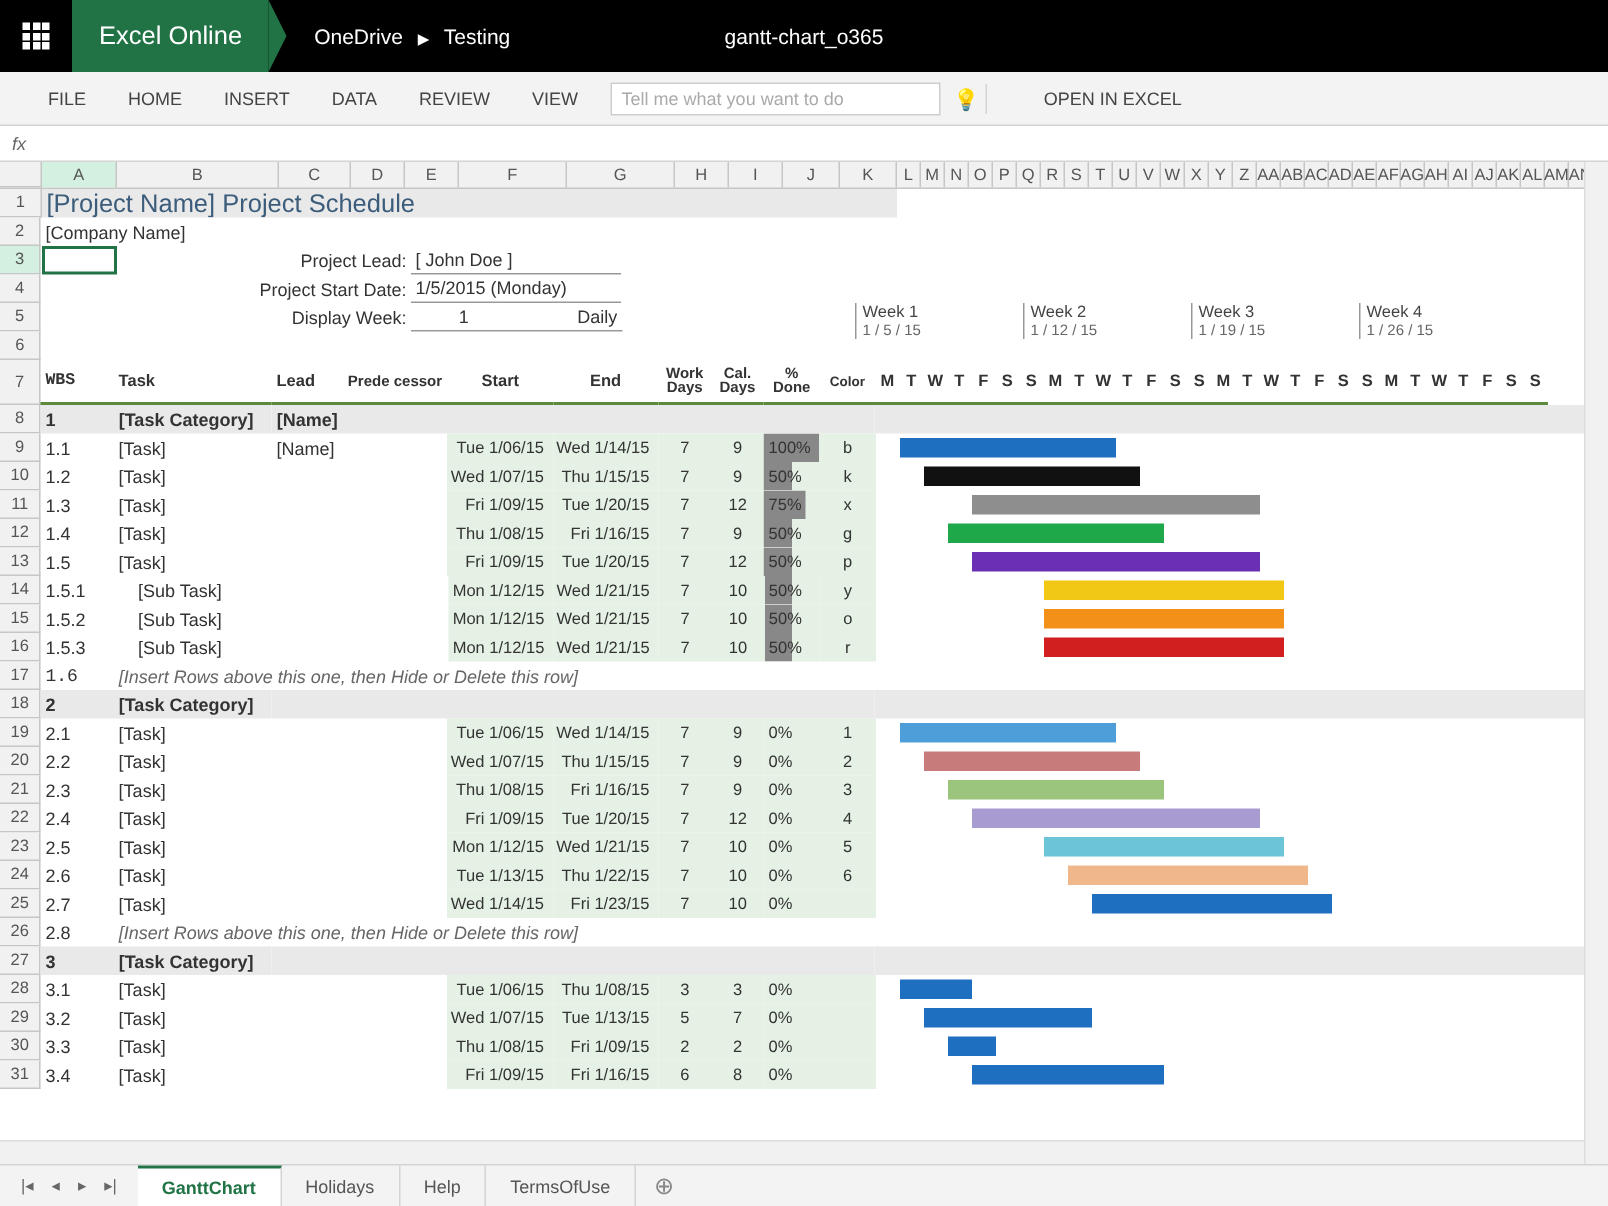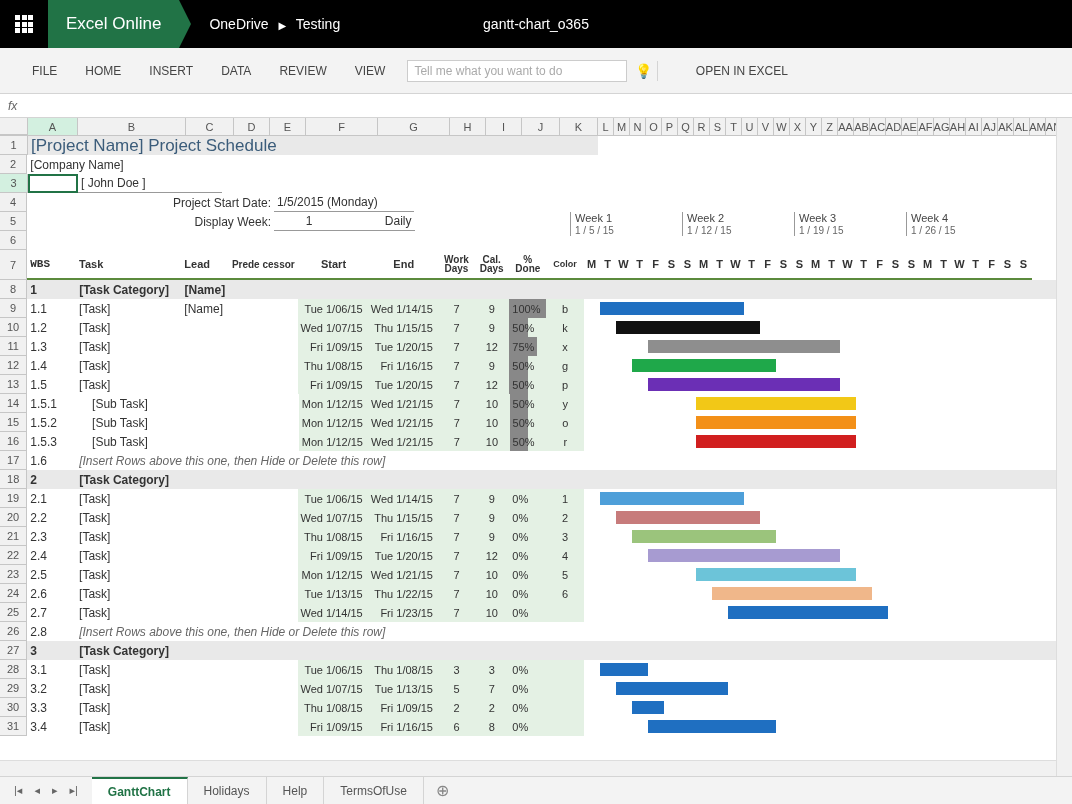--- a/index.html
+++ b/index.html
@@ -8,21 +8,21 @@
 .titlebar{height:48px;background:#000;display:flex;align-items:center;color:#fff}
 .waffle{width:48px;height:48px;display:flex;align-items:center;justify-content:center}
 .waffle-grid{width:18px;height:18px;display:grid;grid-template-columns:repeat(3,5px);grid-template-rows:repeat(3,5px);gap:1.5px}
 .waffle-grid span{background:#fff}
 .app-badge{background:#217346;height:48px;padding:0 18px;display:flex;align-items:center;font-size:17px;font-weight:300;position:relative}
 .app-badge::after{content:"";position:absolute;right:-12px;top:0;border-top:24px solid transparent;border-bottom:24px solid transparent;border-left:12px solid #217346}
 .breadcrumb{margin-left:30px;font-size:14px}
 .breadcrumb .sep{margin:0 6px;font-size:10px}
 .doc-title{position:absolute;left:50%;transform:translateX(-50%);font-size:14px}
 
-.ribbon{height:46px;background:#f3f3f3;border-bottom:1px solid #d4d4d4;display:flex;align-items:center;padding:0 18px;gap:0;font-size:12px;color:#444}
+.ribbon{height:36px;background:#f3f3f3;border-bottom:1px solid #d4d4d4;display:flex;align-items:center;padding:0 18px;gap:0;font-size:12px;color:#444}
 .ribbon .tab{padding:0 14px;height:38px;display:flex;align-items:center;cursor:pointer}
 .tellme{margin-left:8px;border:1px solid #ccc;background:#fff;height:22px;width:220px;padding:0 6px;color:#aaa;font-size:12px;display:flex;align-items:center}
 .bulb{margin-left:8px;font-size:14px}
 .open-excel{margin-left:20px}
 .ribbon .divider{width:1px;height:20px;background:#d4d4d4;margin:0 4px}
 
 .fxbar{height:24px;border-bottom:1px solid #d4d4d4;display:flex;align-items:center;padding:0 8px;color:#666}
 .fxbar .fx{font-style:italic}
 
 .grid{position:relative;height:674px;overflow:hidden;background:#fff}
@@ -172,20 +172,21 @@
         <div class="cell " style="width: 38px; background: rgb(233, 233, 233);"></div>
       </div>
       <div class="row">
         <div class="rownum">2</div>
         <div class="cell " style="width: 206px;">[Company Name]</div>
         <div class="cell " style="width: 866px;"></div>
       </div>
       <div class="row">
         <div class="rownum selected">3</div>
         <div class="cell " style="width: 50px;"></div>
+        <div class="cell " style="width: 203px; justify-content: flex-end;">Project Lead:</div>
         <div class="cell uline" style="width: 144px;">[ John Doe ]</div>
         <div class="cell " style="width: 675px;"></div>
       </div>
       <div class="row">
         <div class="rownum">4</div>
         <div class="cell " style="width: 50px;"></div>
         <div class="cell " style="width: 203px; justify-content: flex-end;">Project Start Date:</div>
         <div class="cell uline" style="width: 144px;">1/5/2015 (Monday)</div>
         <div class="cell " style="width: 675px;"></div>
       </div>
@@ -399,21 +400,21 @@
           <div class="done-bar" style="width: 50%;"></div>
           <span class="done-txt">50%</span>
         </div>
         <div class="cell num-cell" style="width: 38px;">r</div>
         <div class="ganttarea">
           <div class="bar" style="left: 112px; width: 160px; background: rgb(209, 31, 31);"></div>
         </div>
       </div>
       <div class="row">
         <div class="rownum">17</div>
-        <div class="cell " style="width: 50px;">1.6</div>
+        <div class="cell " style="width: 50px; font-family: Liberation Mono, monospace;">1.6</div>
         <div class="cell italic" style="width: 1022px;">[Insert Rows above this one, then Hide or Delete this row]</div>
       </div>
       <div class="row cat-row">
         <div class="rownum">18</div>
         <div class="cell " style="width: 50px; background: rgb(233, 233, 233);">2</div>
         <div class="cell " style="width: 108px; background: rgb(233, 233, 233);">[Task Category]</div>
         <div class="cell " style="width: 48px; background: rgb(233, 233, 233);"></div>
         <div class="cell " style="width: 364px; background: rgb(233, 233, 233);"></div>
         <div class="cell " style="width: 502px; background: rgb(233, 233, 233);"></div>
       </div>

